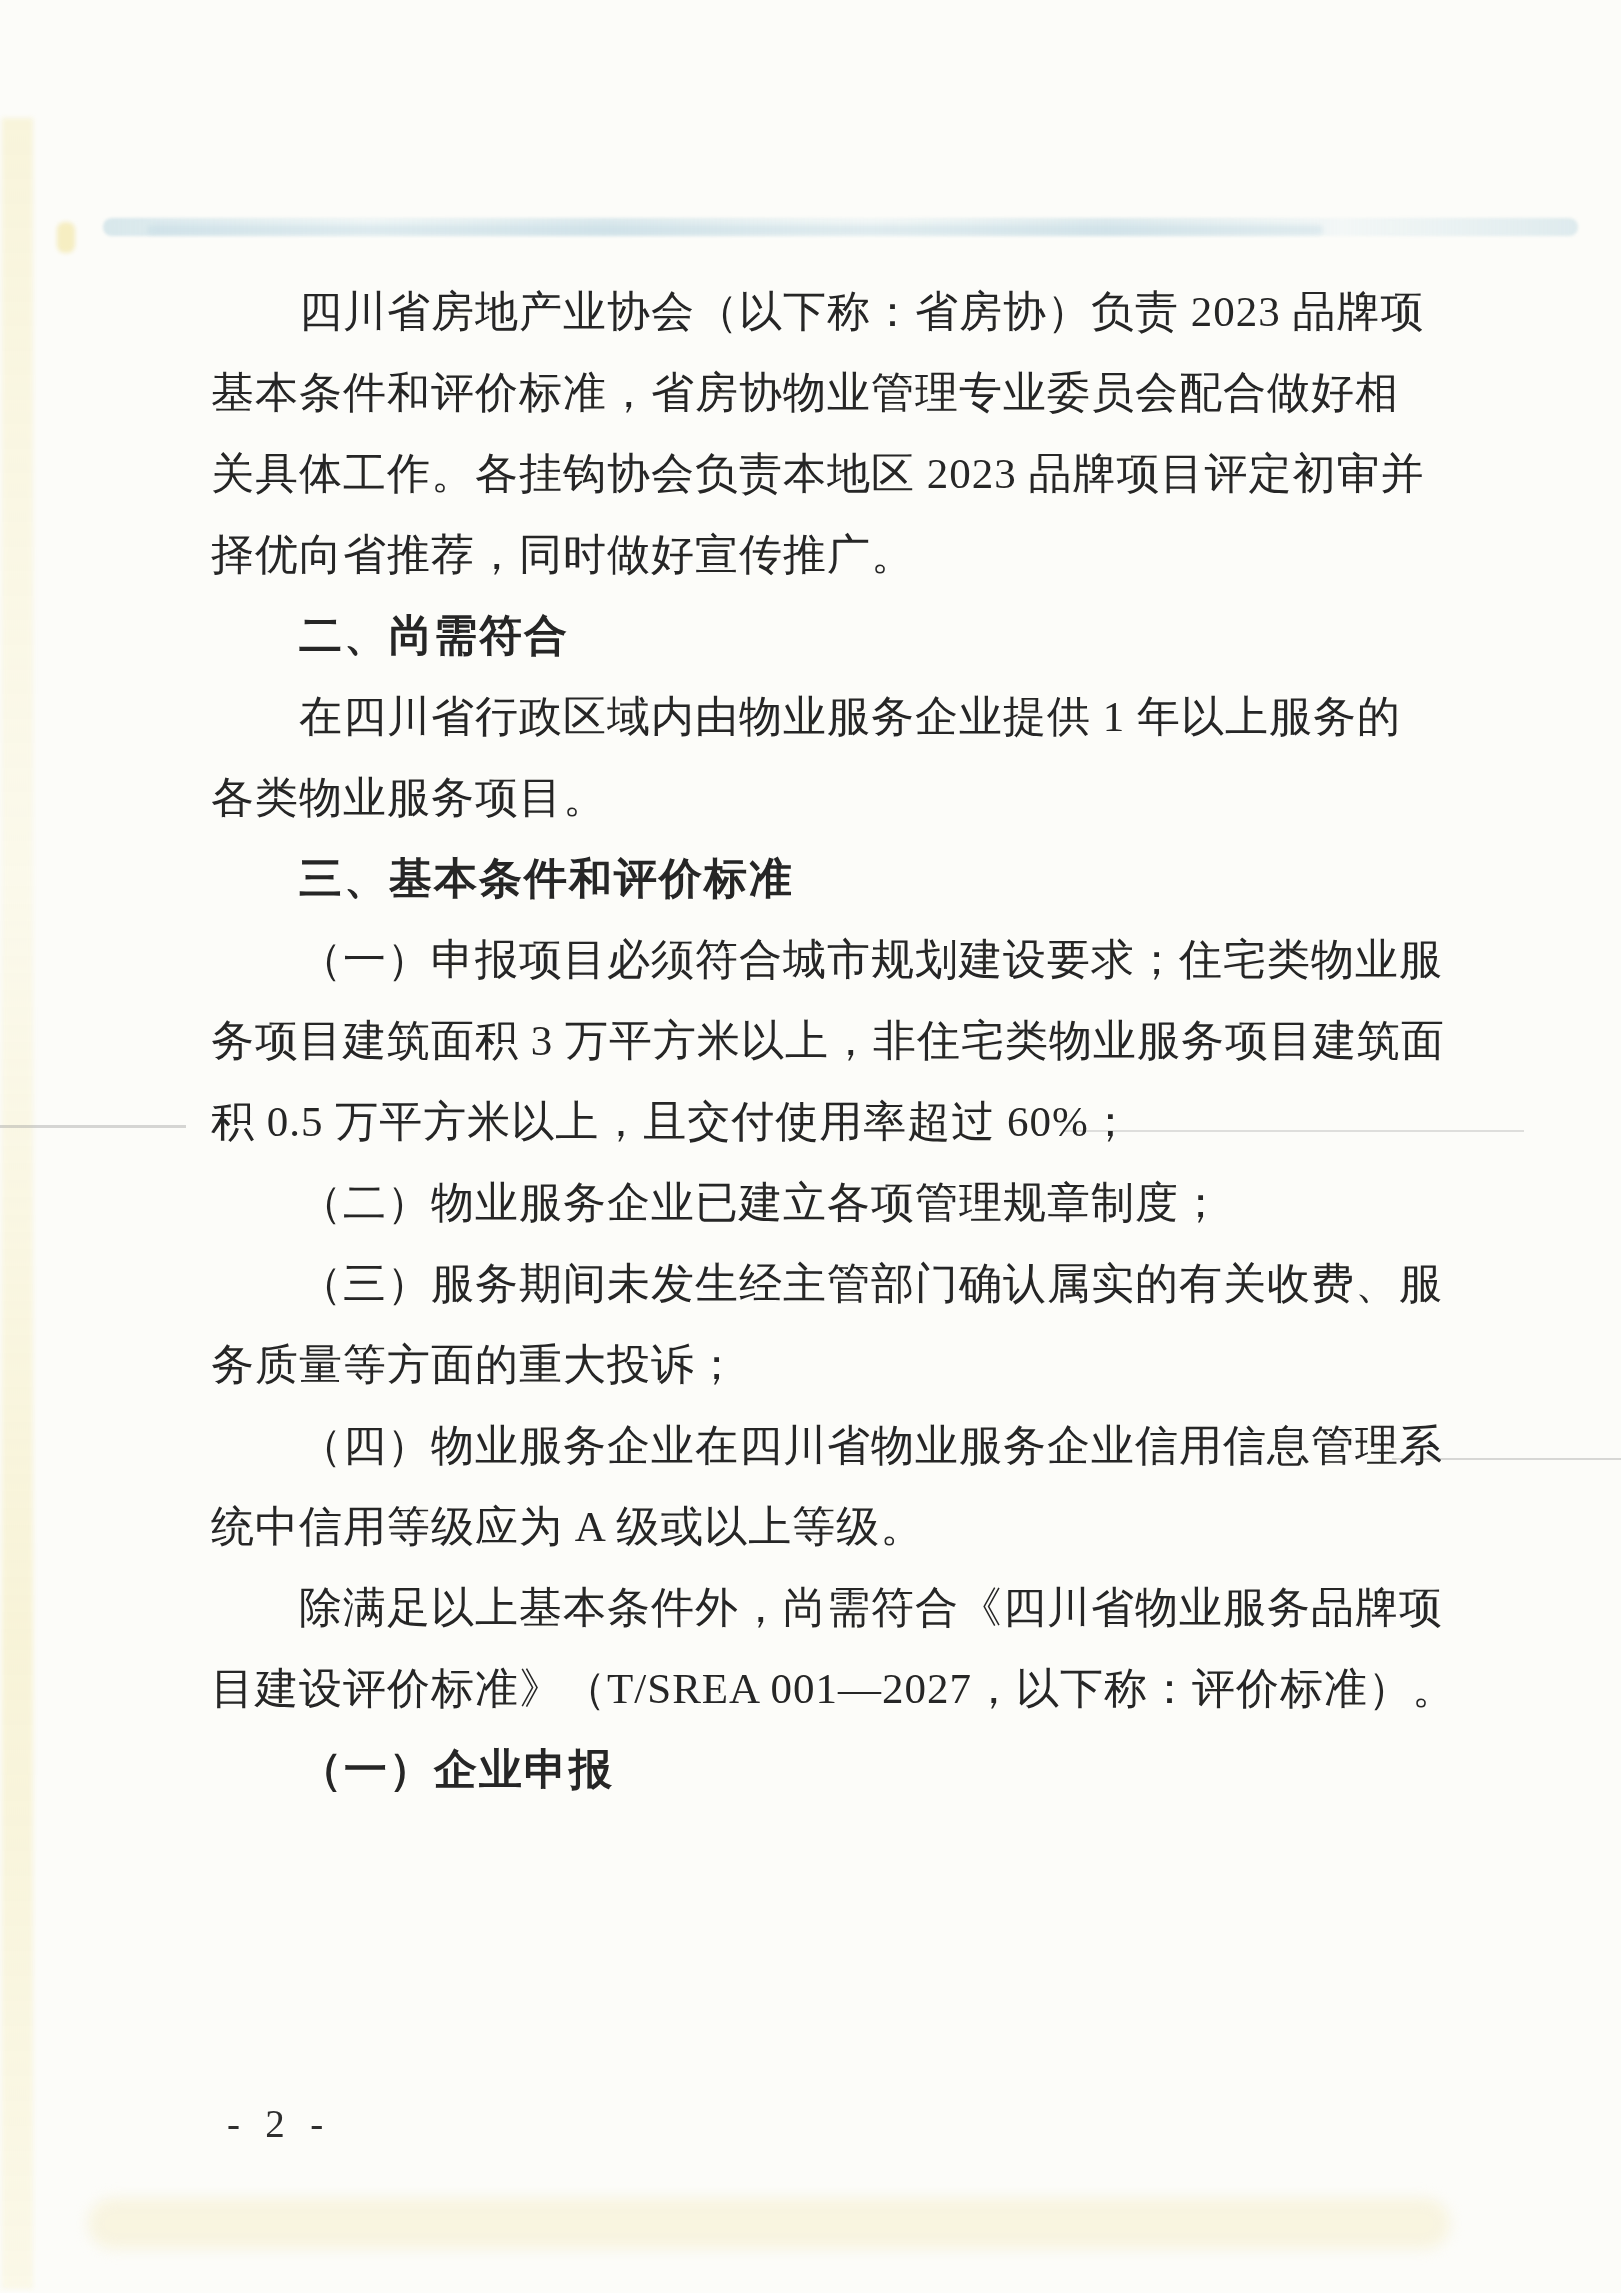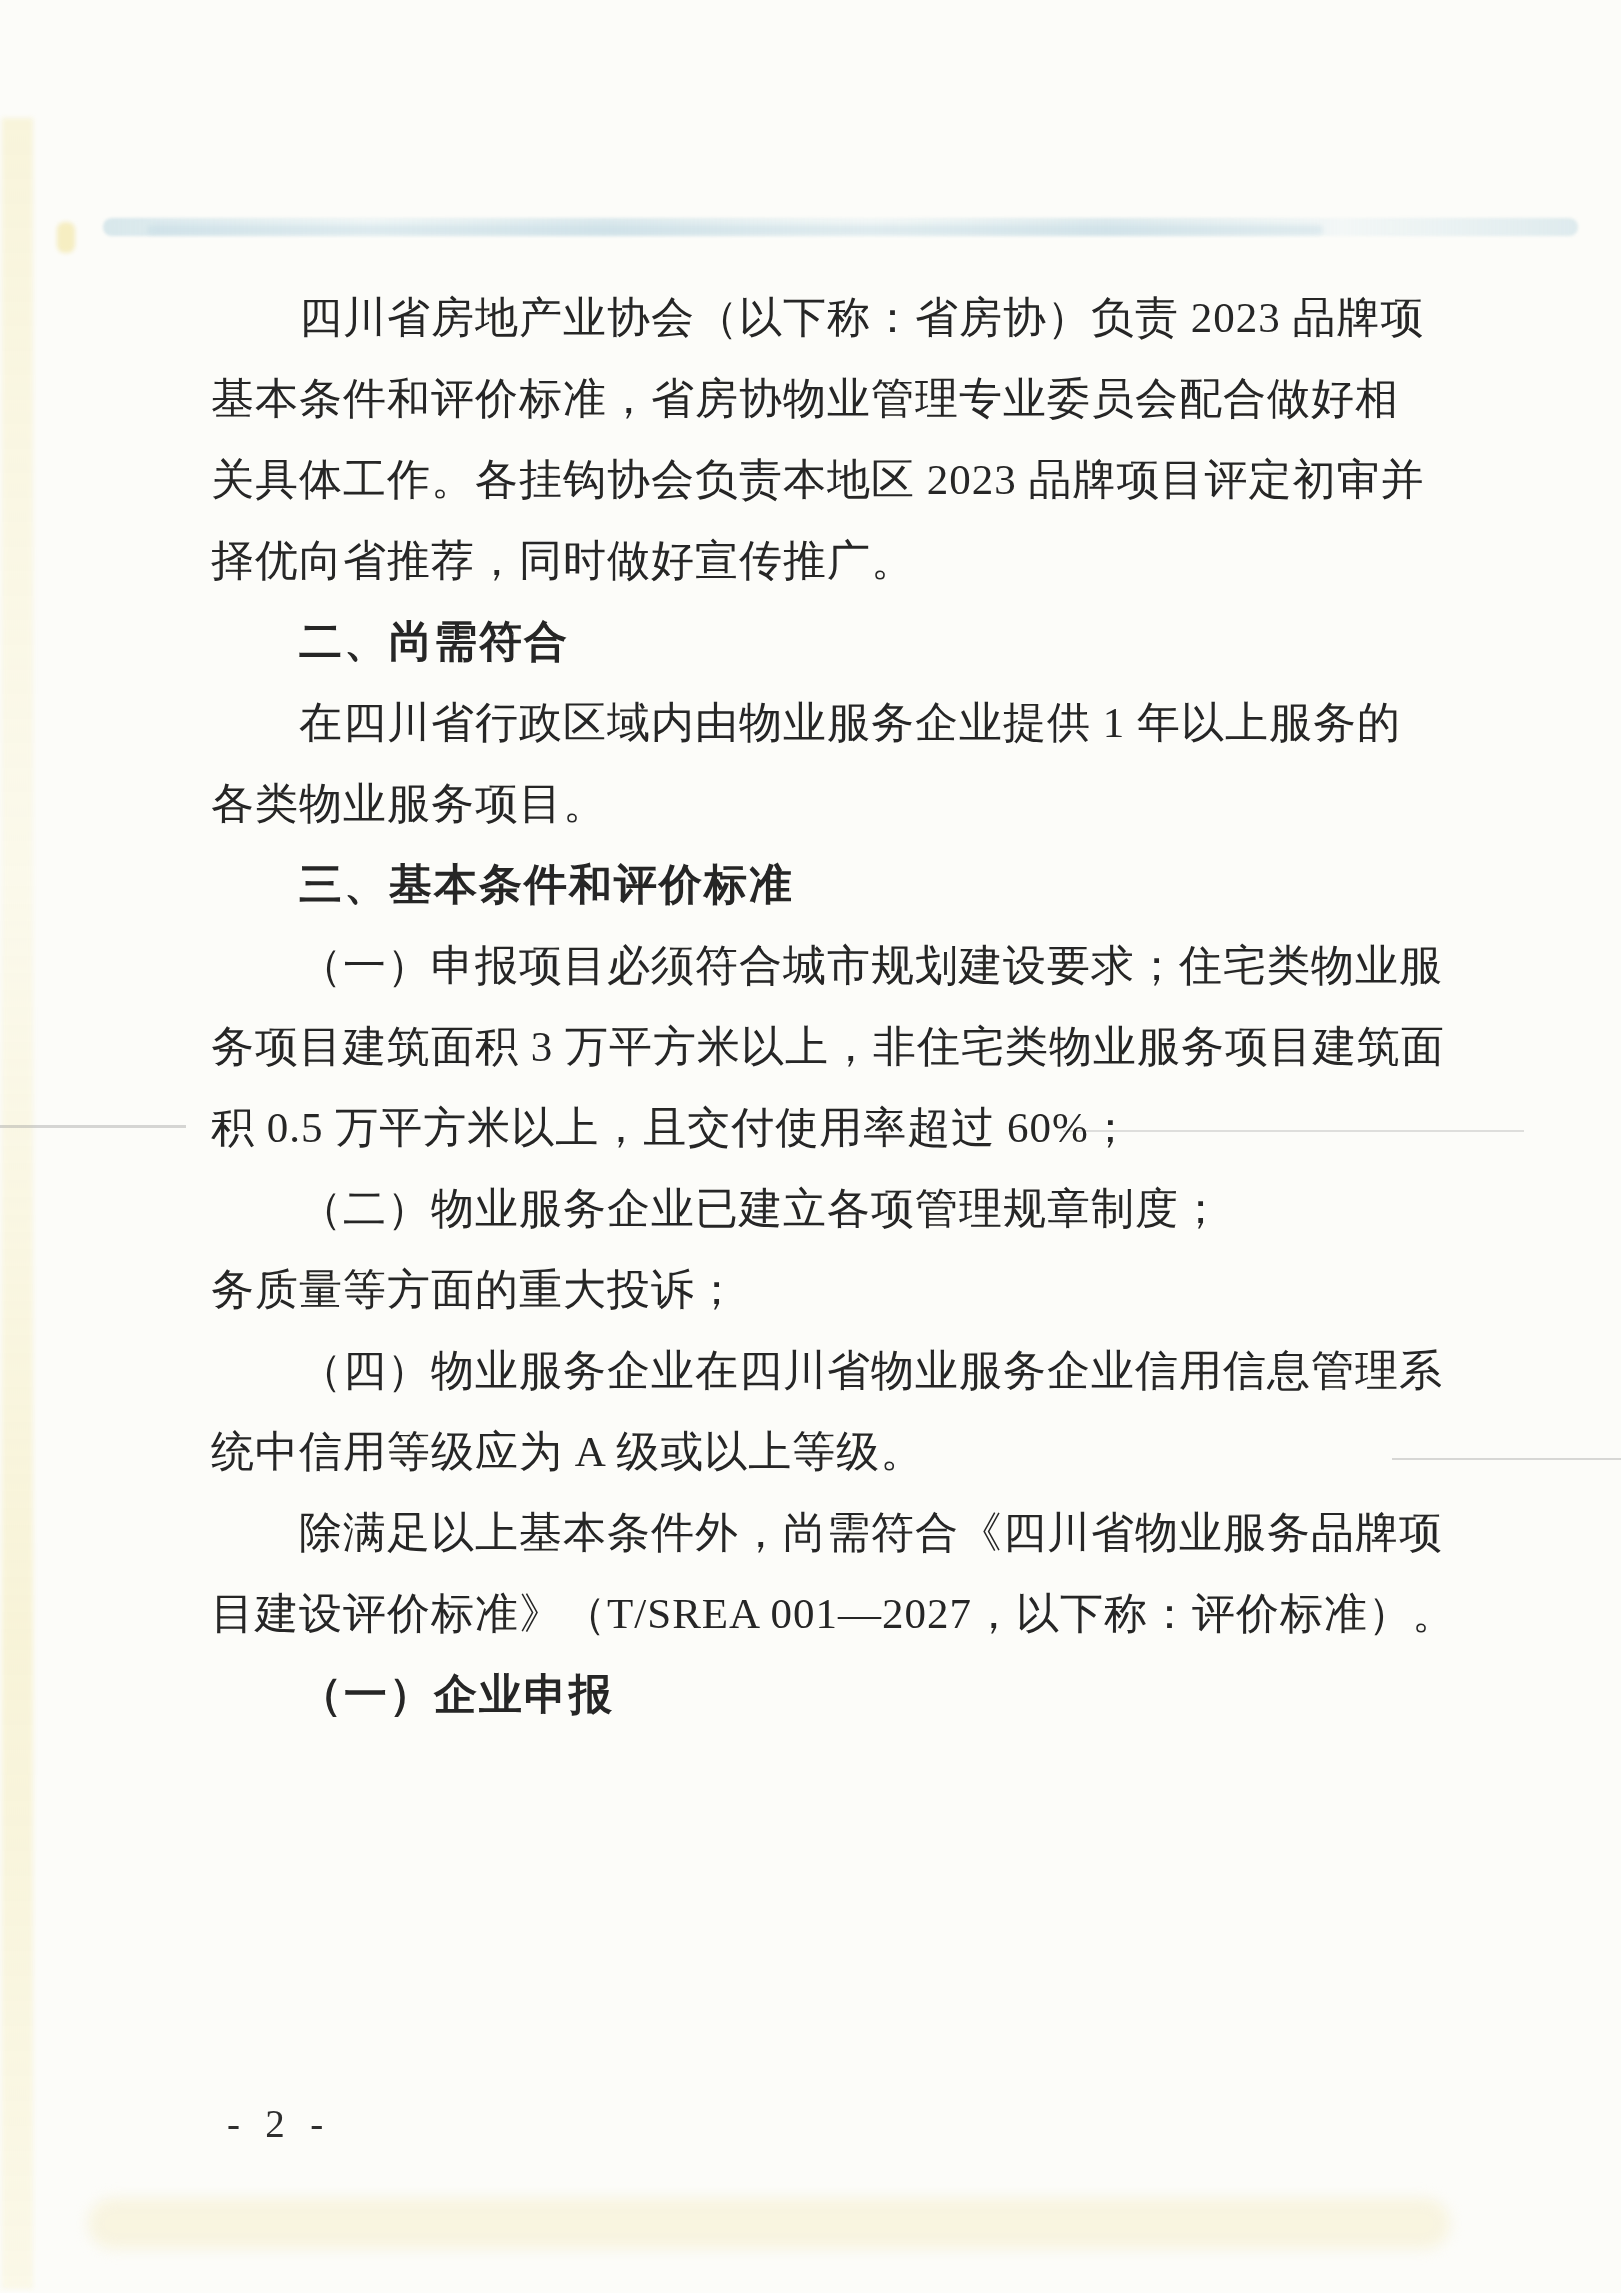--- a/index.html
+++ b/index.html
@@ -45,21 +45,21 @@
   .line-artifact-a { position: absolute; left: 0; top: 1125px; width: 186px; height: 2.9px; background: rgba(150,150,150,0.38); filter: blur(0.5px); }
   .line-artifact-b { position: absolute; left: 1063px; top: 1130px; width: 461px; height: 2px; background: rgba(160,160,160,0.32); filter: blur(0.5px); }
   .line-artifact-c { position: absolute; left: 1392px; top: 1458px; width: 229px; height: 2px; background: rgba(160,160,160,0.40); filter: blur(0.5px); }
   .smudge-bottom {
     position: absolute; left: 88px; top: 2198px; width: 1362px; height: 51px;
     background: rgba(245,238,200,0.50); border-radius: 25.5px; filter: blur(6.9px);
   }
 
   
   .textblock {
-    position: absolute; left: 211px; top: 277px; width: 1294px;
+    position: absolute; left: 211px; top: 271px; width: 1294px;
   }
   .line {
     margin: 0;
     height: 81px;
     line-height: 81px;
     font-size: 43px;
     letter-spacing: 1px;
     white-space: nowrap;
     color: #262626;
   }
@@ -105,20 +105,21 @@
     <p class="line">各类物业服务项目。</p>
 
     <p class="line indent heading">三、基本条件和评价标准</p>
 
     <p class="line indent">（一）申报项目必须符合城市规划建设要求；住宅类物业服</p>
     <p class="line">务项目建筑面积 3 万平方米以上，非住宅类物业服务项目建筑面</p>
     <p class="line">积 0.5 万平方米以上，且交付使用率超过 60%；</p>
 
     <p class="line indent">（二）物业服务企业已建立各项管理规章制度；</p>
 
+    <p class="line indent">（三）服务期间未发生经主管部门确认属实的有关收费、服</p>
     <p class="line">务质量等方面的重大投诉；</p>
 
     <p class="line indent">（四）物业服务企业在四川省物业服务企业信用信息管理系</p>
     <p class="line">统中信用等级应为 A 级或以上等级。</p>
 
     <p class="line indent">除满足以上基本条件外，尚需符合《四川省物业服务品牌项</p>
     <p class="line">目建设评价标准》（T/SREA 001—2027，以下称：评价标准）。</p>
 
     <p class="line indent heading-kai">（一）企业申报</p>
 

